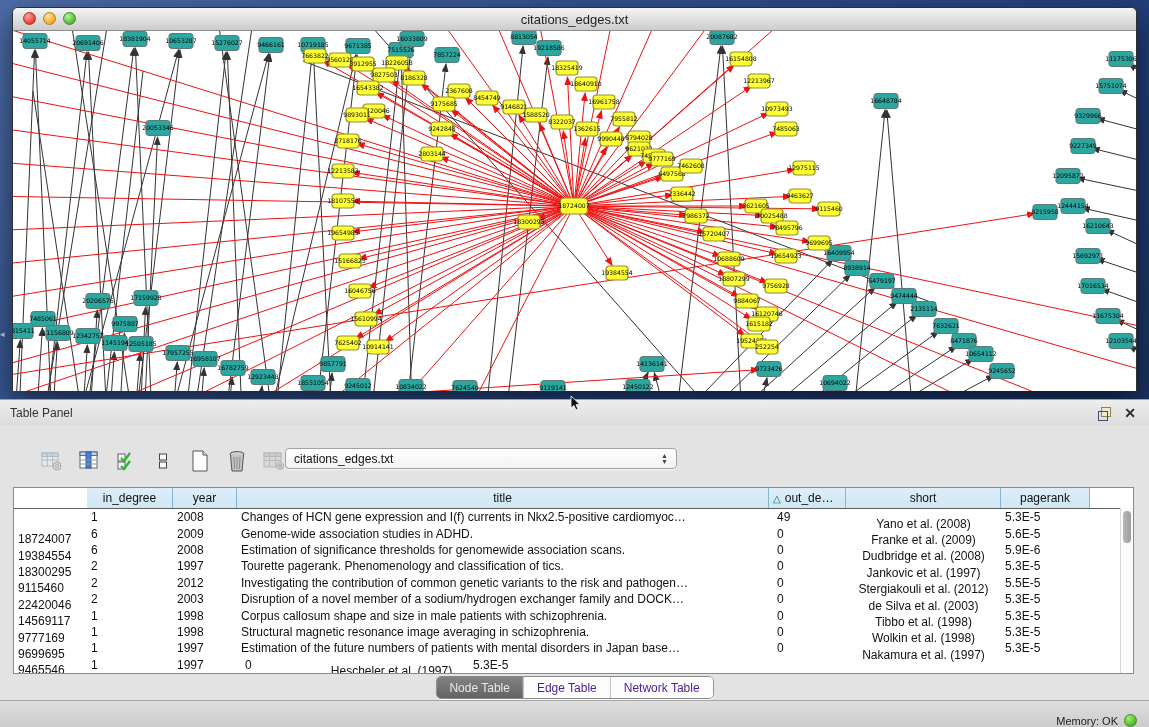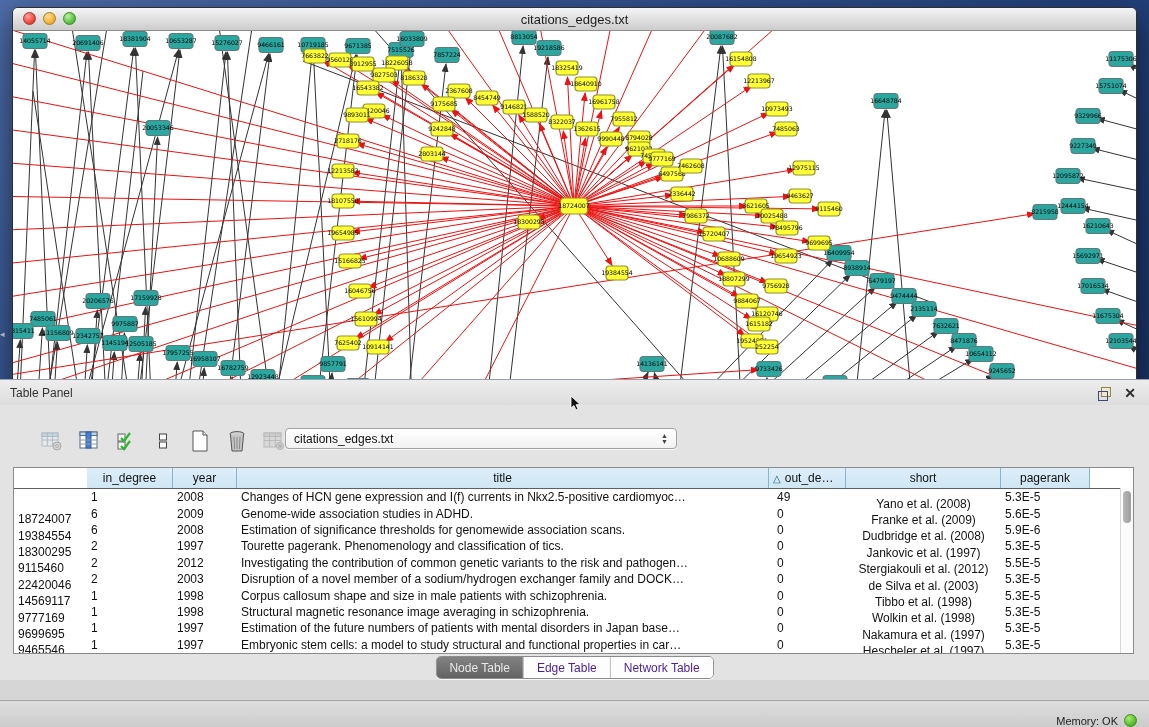--- a/index.html
+++ b/index.html
@@ -34,21 +34,21 @@
   .light.yellow{background:radial-gradient(circle at 35% 30%,#ffe1a0,#f6b333 60%,#d3922a);border:1px solid #ad7e22;}
   .light.green{background:radial-gradient(circle at 35% 30%,#b9f0a2,#5fc243 60%,#3f9b2c);border:1px solid #3c8a26;}
   #graph-canvas{
     position:relative;width:1123px;height:360px;background:#ffffff;overflow:hidden;
   }
   #graph{position:absolute;left:0;top:0;}
   #graph text{font-family:"DejaVu Sans",sans-serif;}
   #mouse-cursor{position:absolute;left:570px;top:396px;z-index:20;}
   
   #table-panel{
-    position:absolute;left:0;top:379px;width:1149px;height:301px;
+    position:absolute;left:0;top:399px;width:1149px;height:301px;
     background:#e3e3e3;border-top:1px solid #97a0ae;box-sizing:border-box;
   }
   .panel-header{
     height:25px;display:flex;align-items:center;padding:0 10px;
     font-size:12px;color:#333;background:linear-gradient(#ededed,#dddddd);
   }
   .panel-header .spacer{flex:1;}
   .ph-icon{width:18px;height:16px;display:flex;align-items:center;justify-content:center;margin-left:8px;cursor:default;}
   .float-sq{position:relative;width:12px;height:12px;}
   .float-sq .sq1{position:absolute;left:3px;top:0;width:8px;height:8px;border:1px solid #8f8350;background:#efe9cf;}
@@ -1010,21 +1010,20 @@
           <div class="td c2">1997</div>
           <div class="td c3">Estimation of the future numbers of patients with mental disorders in Japan base…</div>
           <div class="td c4">0</div>
           <div class="td c5">Nakamura et al. (1997)</div>
           <div class="td c6">5.3E-5</div>
         </div>
         <div class="tr">
           <div class="td c0">9463627</div>
           <div class="td c1">1</div>
           <div class="td c2">1997</div>
-          <div class="td c3">Embryonic stem cells: a model to study structural and functional properties in car…</div>
           <div class="td c4">0</div>
           <div class="td c5">Hescheler et al. (1997)</div>
           <div class="td c6">5.3E-5</div>
         </div>
       </div>
     <div id="v-scroll">
       <div id="v-thumb"></div>
     </div>
   </div>
 

